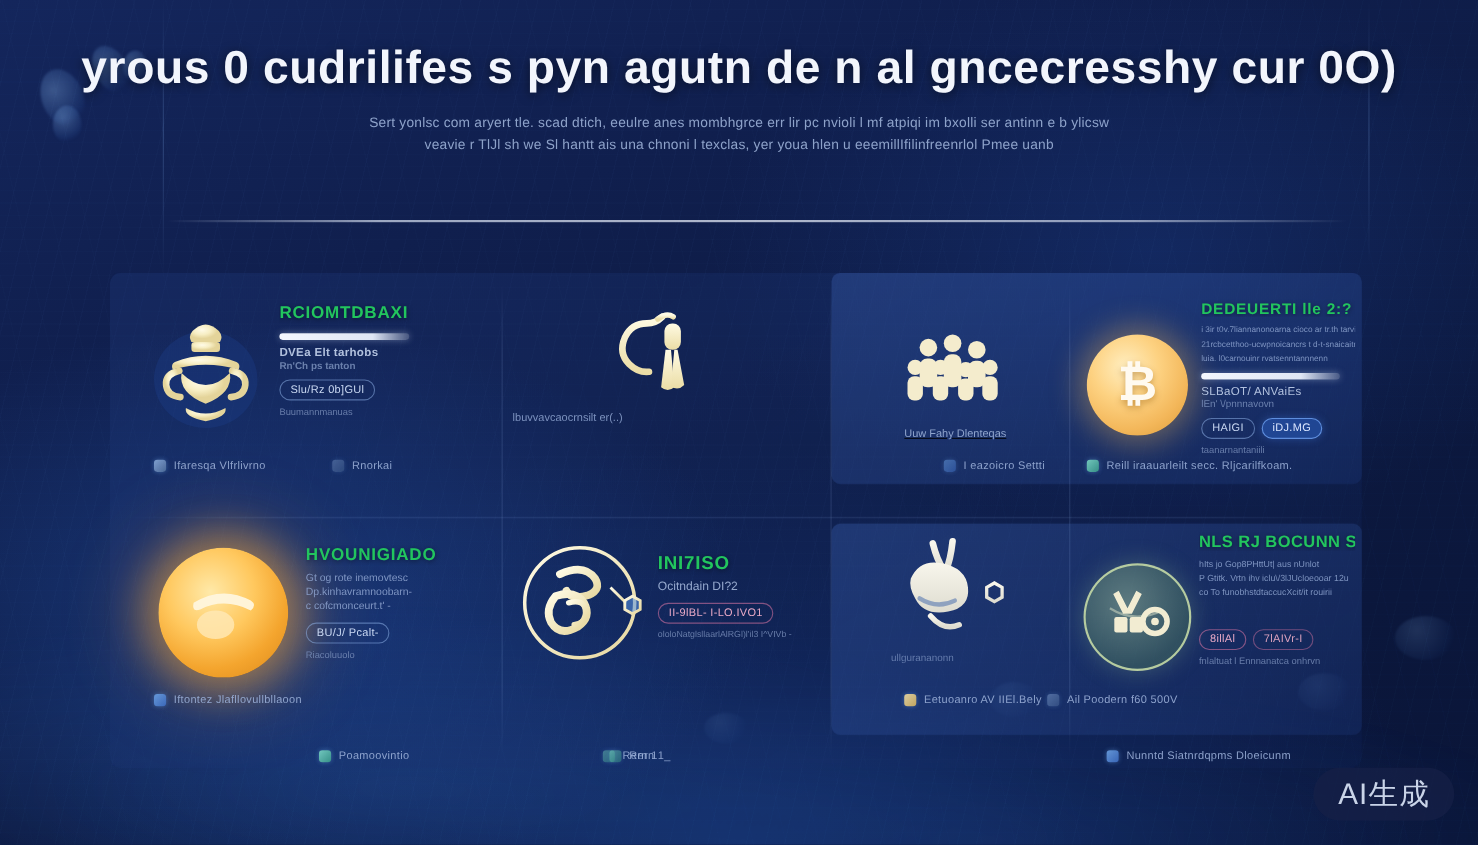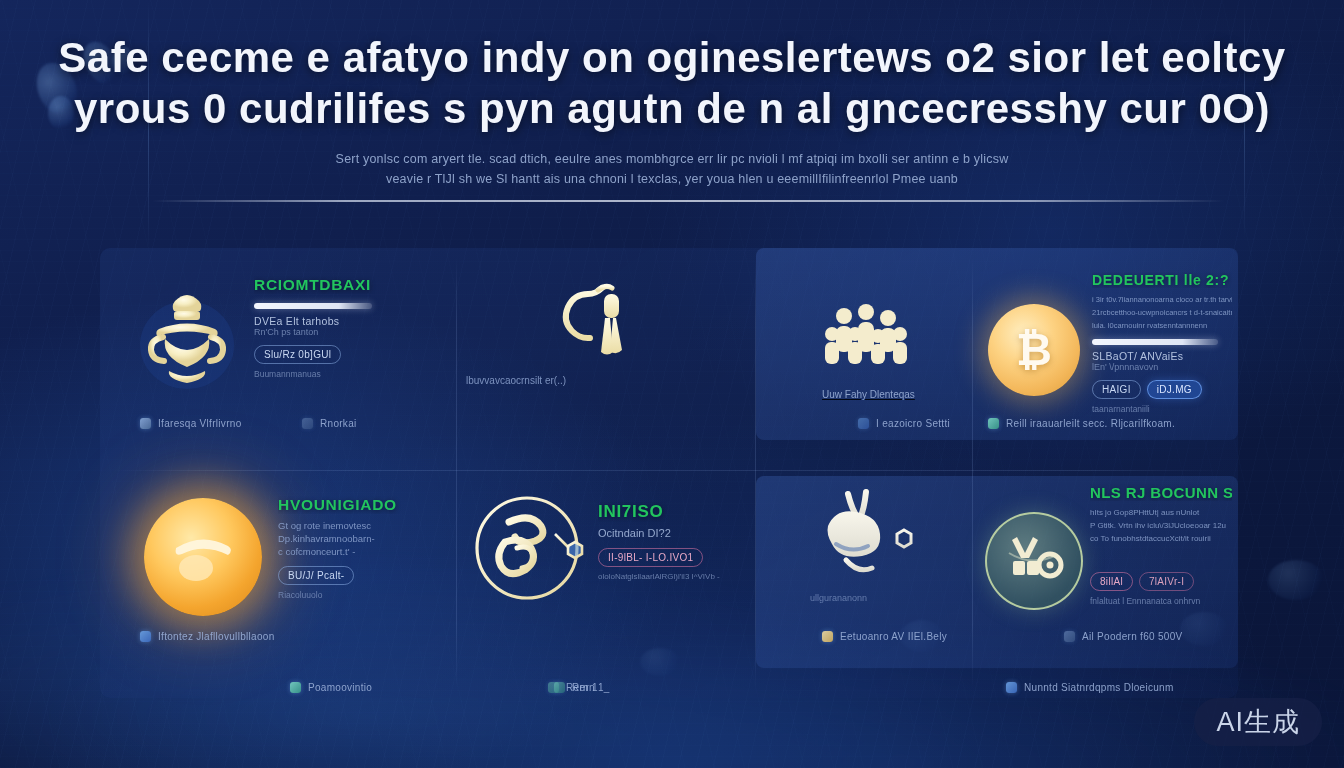--- a/index.html
+++ b/index.html
@@ -172,21 +172,20 @@
 <div class="blob" style="left:48px;top:96px;width:26px;height:34px;"></div>
 <div class="blob" style="left:112px;top:46px;width:22px;height:30px;"></div>
 <div class="blob" style="left:1268px;top:560px;width:56px;height:40px;opacity:.5;"></div>
 <div class="blob" style="left:1180px;top:612px;width:48px;height:34px;opacity:.45;"></div>
 <div class="blob" style="left:900px;top:620px;width:44px;height:32px;opacity:.4;"></div>
 <div class="blob" style="left:640px;top:648px;width:40px;height:28px;opacity:.38;"></div>
 <div class="vline" style="left:148px;top:0;height:250px;"></div>
 <div class="vline" style="left:1244px;top:0;height:240px;"></div>
 
 <div id="header">
-  <div id="title-l1">Safe  cecme e afatyo indy on ogineslertews o2 sior let eoltcy</div>
   <div id="title-l2">yrous 0 cudrilifes s pyn agutn de n al gncecresshy  cur 0O)</div>
   <div id="subtitle">
     <div class="sub-line">Sert yonlsc com aryert tle. scad dtich, eeulre anes mombhgrce err lir pc nvioli l mf atpiqi im bxolli ser antinn e b ylicsw</div>
     <div class="sub-line">veavie r TlJl sh we Sl hantt ais una chnoni l texclas, yer youa hlen u eeemillIfilinfreenrlol Pmee uanb</div>
   </div>
 </div>
 <div id="divider"></div>
 
 <div id="grid-panel">
   <div class="panel-hi" id="panel-hi-tr"></div>
@@ -213,21 +212,21 @@
       <path d="M24 50 q28 -11 56 0 q4 2 2 7 q-30 -9 -60 0 q-2 -5 2 -7z" fill="url(#gcup)"></path>
       <path d="M30 60 q22 22 44 0 q3 18 -22 28 q-25 -10 -22 -28z" fill="url(#gcup)"></path>
       <path d="M28 58 q-13 3 -12 13 q1 10 13 11" fill="none" stroke="url(#gcup)" stroke-width="6" stroke-linecap="round"></path>
       <path d="M76 58 q13 3 12 13 q-1 10 -13 11" fill="none" stroke="url(#gcup)" stroke-width="6" stroke-linecap="round"></path>
       <path d="M34 92 q18 10 36 0 q2 8 -18 12 q-20 -4 -18 -12z" fill="url(#gcup)"></path>
     </svg>
   </div>
   <div class="card-body" style="padding-left:8px;">
     <div class="card-title">RCIOMTDBAXI</div>
     <div class="meter" style="width:118px;"></div>
-    <div class="meter-row" style="display:block;">
+    <div class="meter-row" style="display:block;font-weight:bold;">
       <div class="meter-label">DVEa Elt tarhobs</div>
       <div class="meter-sub">Rn'Ch ps tanton</div>
     </div>
     <div class="chip-row">
       <span class="chip">Slu/Rz 0b]GUl</span>
     </div>
     <div class="chip-note">Buumannmanuas</div>
   </div>
 </div>
 <div class="foot" style="left:140px;top:418px;">
@@ -430,21 +429,21 @@
       <div class="desc-line" style="font-size:8px;">P Gtitk. Vrtn ihv iclu\/3lJUcloeooar  12u</div>
       <div class="desc-line" style="font-size:8px;">co To funobhstdtaccucXcit/it  rouirii</div>
     </div>
     <div class="chip-row" style="margin-top:27px;">
       <span class="chip pink">8illAl</span>
       <span class="chip pink2">7lAIVr-I</span>
     </div>
     <div class="chip-note">fnlaltuat l Ennnanatca onhrvn</div>
   </div>
 </div>
-<div class="foot" style="left:1044px;top:631px;padding-left:20px;">
+<div class="foot" style="left:932px;top:631px;padding-left:20px;">
   <span class="foot-dot plain" style="opacity:.55;"></span>
   <span>Ail  Poodern   f60 500V</span>
 </div>
 <div class="foot" style="left:1006px;top:682px;">
   <span class="foot-dot"></span>
   <span>Nunntd Siatnrdqpms Dloeicunm</span>
 </div>
 
 <div id="watermark">AI生成</div>
 

